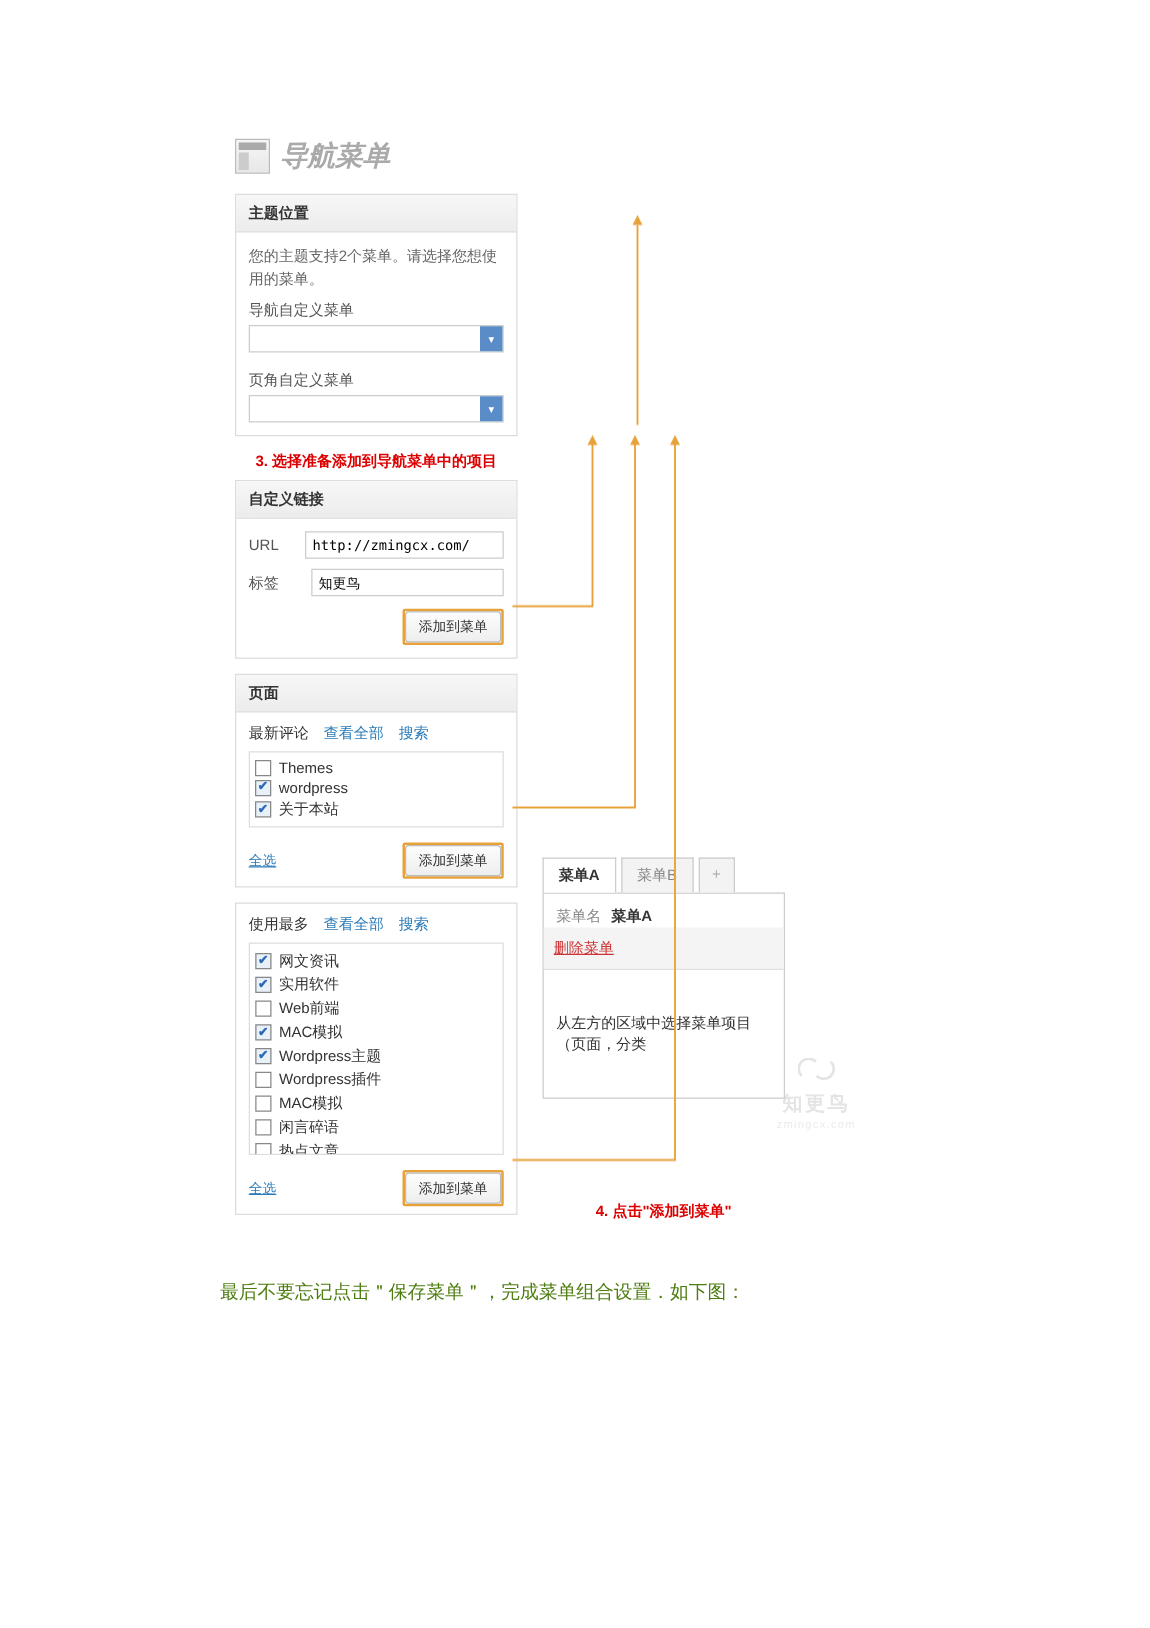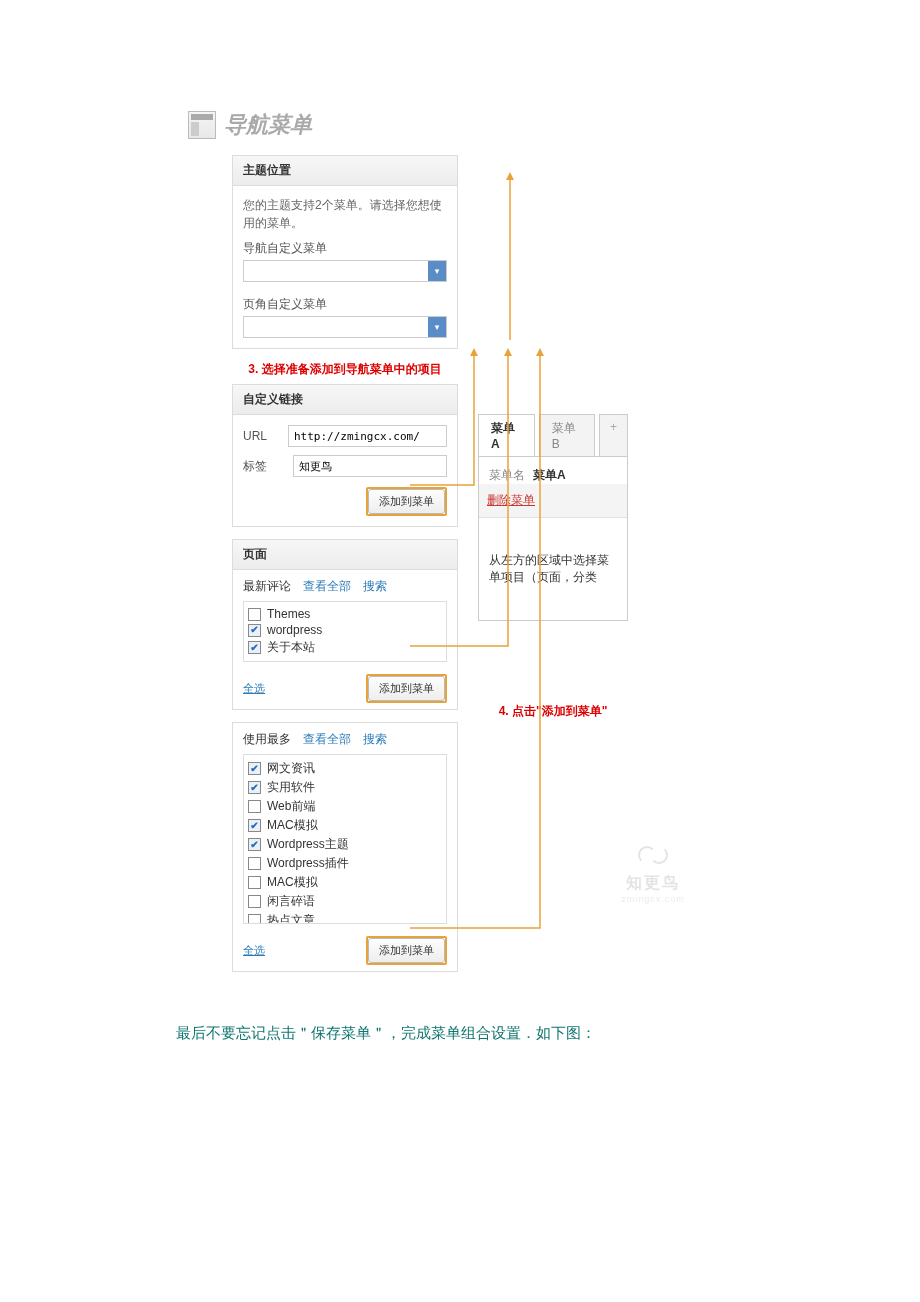--- a/index.html
+++ b/index.html
@@ -3,21 +3,21 @@
   <meta charset="utf-8">
   <style>
     * { box-sizing: border-box; margin: 0; padding: 0; }
     body { font-family: "Microsoft YaHei", Arial, sans-serif; font-size: 12px; color: #333; background: #fff; width: 920px; }
     .canvas { position: relative; margin: 110px 0 0 188px; width: 440px; }
     .header { display: flex; align-items: center; gap: 8px; margin-bottom: 15px; }
     .header-icon { width: 28px; height: 28px; border: 1px solid #bbb; background: linear-gradient(#f5f5f5,#e8e8e8); position: relative; }
     .header-icon::before { content:""; position:absolute; left:2px; top:2px; right:2px; height:6px; background:#aaa; }
     .header-icon::after { content:""; position:absolute; left:2px; top:10px; width:8px; bottom:2px; background:#ccc; }
     .page-title { font-size: 22px; font-style: italic; font-weight: bold; color: #aaa; font-family: "SimSun", serif; }
-    .cols { display: flex; gap: 20px; align-items: center; margin-left: 44px; }
+    .cols { display: flex; gap: 20px; align-items: flex-end; }
     .left { width: 226px; }
     .right { width: 195px; }
     .panel { border: 1px solid #dcdcdc; background: #fff; margin-bottom: 12px; }
     .panel-h { background: linear-gradient(#f7f7f7,#ececec); padding: 6px 10px; font-weight: bold; font-size: 12px; border-bottom: 1px solid #dcdcdc; color: #333; }
     .panel-b { padding: 10px; font-size: 12px; color: #555; }
     .desc { color: #666; line-height: 1.5; margin-bottom: 8px; }
     .lbl { color: #555; margin: 6px 0 3px; display: block; }
     .sel { width: 100%; height: 22px; border: 1px solid #ccc; background: #fff; position: relative; }
     .sel-btn { position: absolute; right: 0; top: 0; width: 18px; height: 20px; background: #5a8cc7; display: flex; align-items: center; justify-content: center; color: #fff; font-size: 9px; }
     .btn { display: inline-block; padding: 4px 14px; background: linear-gradient(#3a96d6,#2a7bb8); color: #fff; border: 1px solid #2a6a9e; border-radius: 10px; font-size: 11px; cursor: pointer; }
@@ -50,21 +50,21 @@
     .menu-name-row .mv { font-weight: bold; }
     .right-sub { background: #f4f4f4; padding: 8px; margin: -10px -10px 10px -10px; border-bottom: 1px solid #e0e0e0; }
     .right-hint { font-size: 12px; color: #333; padding: 24px 0; }
     .watermark { position: absolute; right: -100px; bottom: 80px; width: 150px; opacity: 0.4; text-align: center; }
     .wm-logo { width: 34px; height: 34px; margin: 0 auto 2px; position: relative; }
     .wm-logo::before, .wm-logo::after { content:""; position:absolute; width:14px; height:14px; border:2px solid #bbb; border-radius:50%; }
     .wm-logo::before { left:2px; top:9px; border-right-color:transparent; border-bottom-color:transparent; }
     .wm-logo::after { right:2px; top:9px; border-left-color:transparent; border-top-color:transparent; }
     .wm-txt { font-size: 16px; color: #bbb; font-weight: bold; letter-spacing: 2px; }
     .wm-sub { font-size: 9px; color: #ccc; letter-spacing: 1px; }
-    .footer-text { margin: 40px 0 0 176px; font-size: 15px; color: #0f766e; }
+    .footer-text { margin: 40px 0 0 176px; font-size: 15px; color: #4d7c0f; }
     .chk-wrap { position: relative; }
     svg.connector { position: absolute; top: 0; left: 0; pointer-events: none; }
   </style>
 </head>
 <body>
 
 <div class="canvas">
   <div class="header">
     <div class="header-icon"></div>
     <div class="page-title">导航菜单</div>

